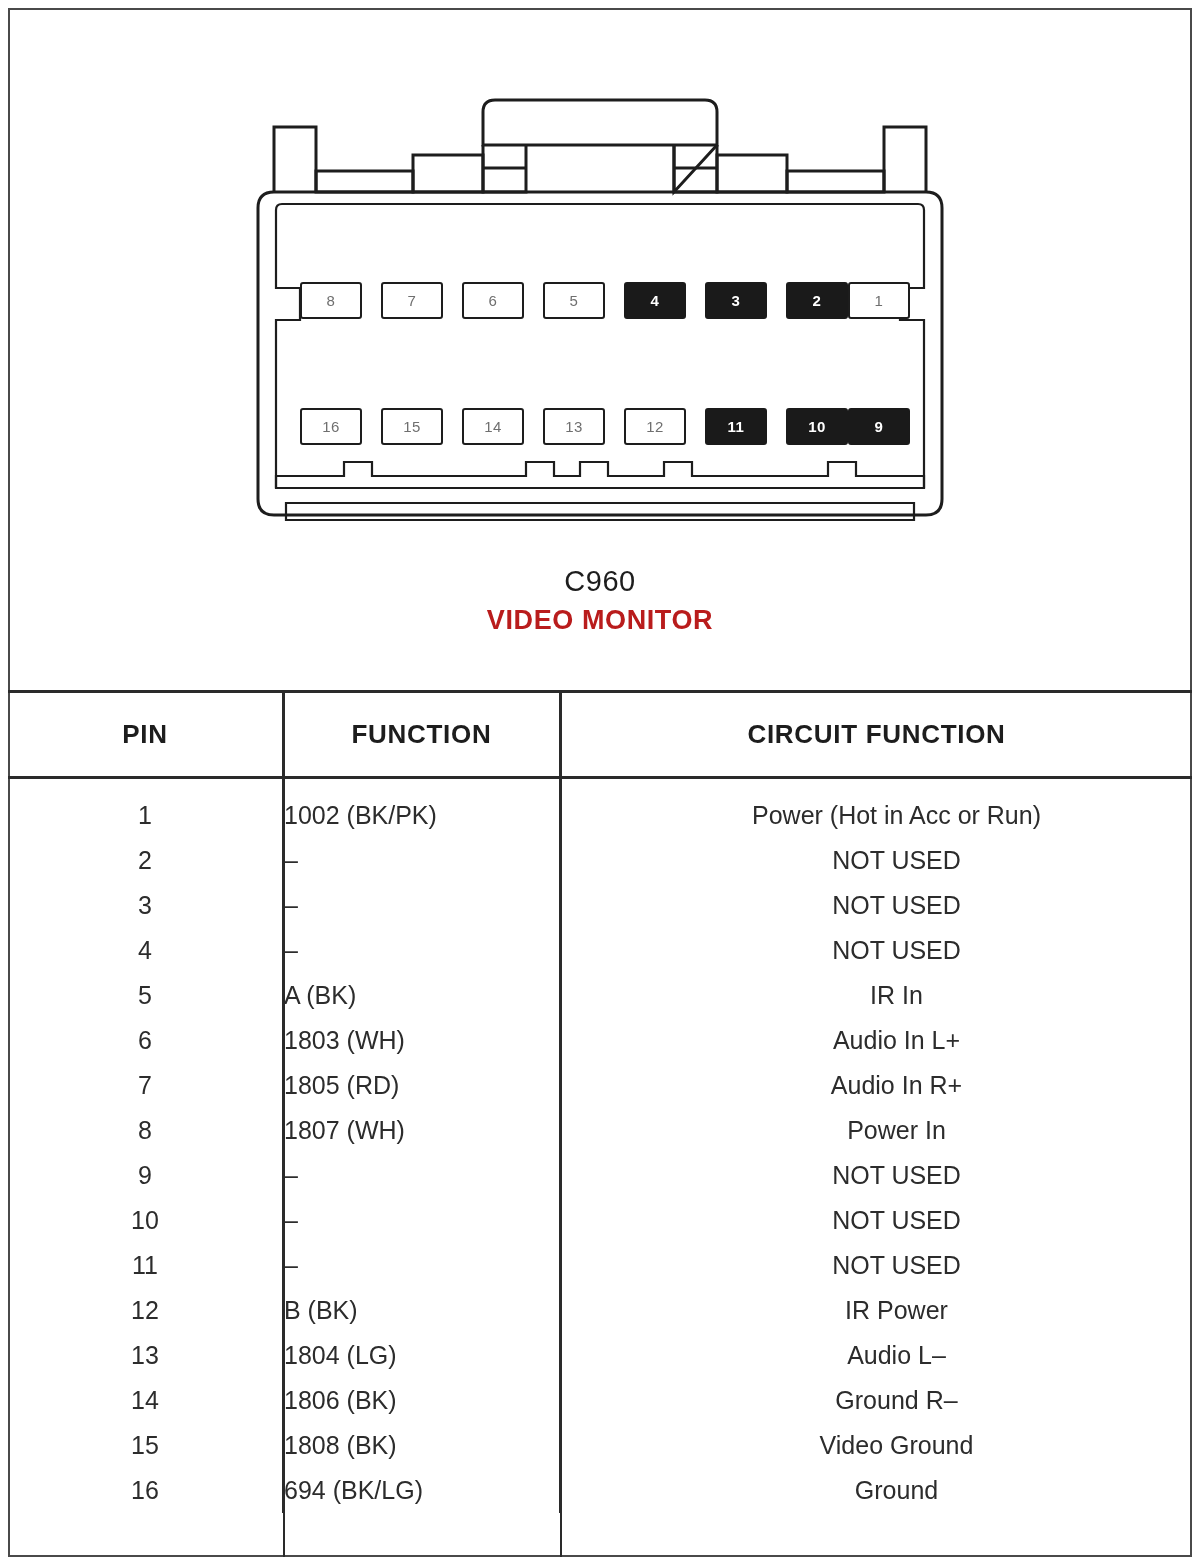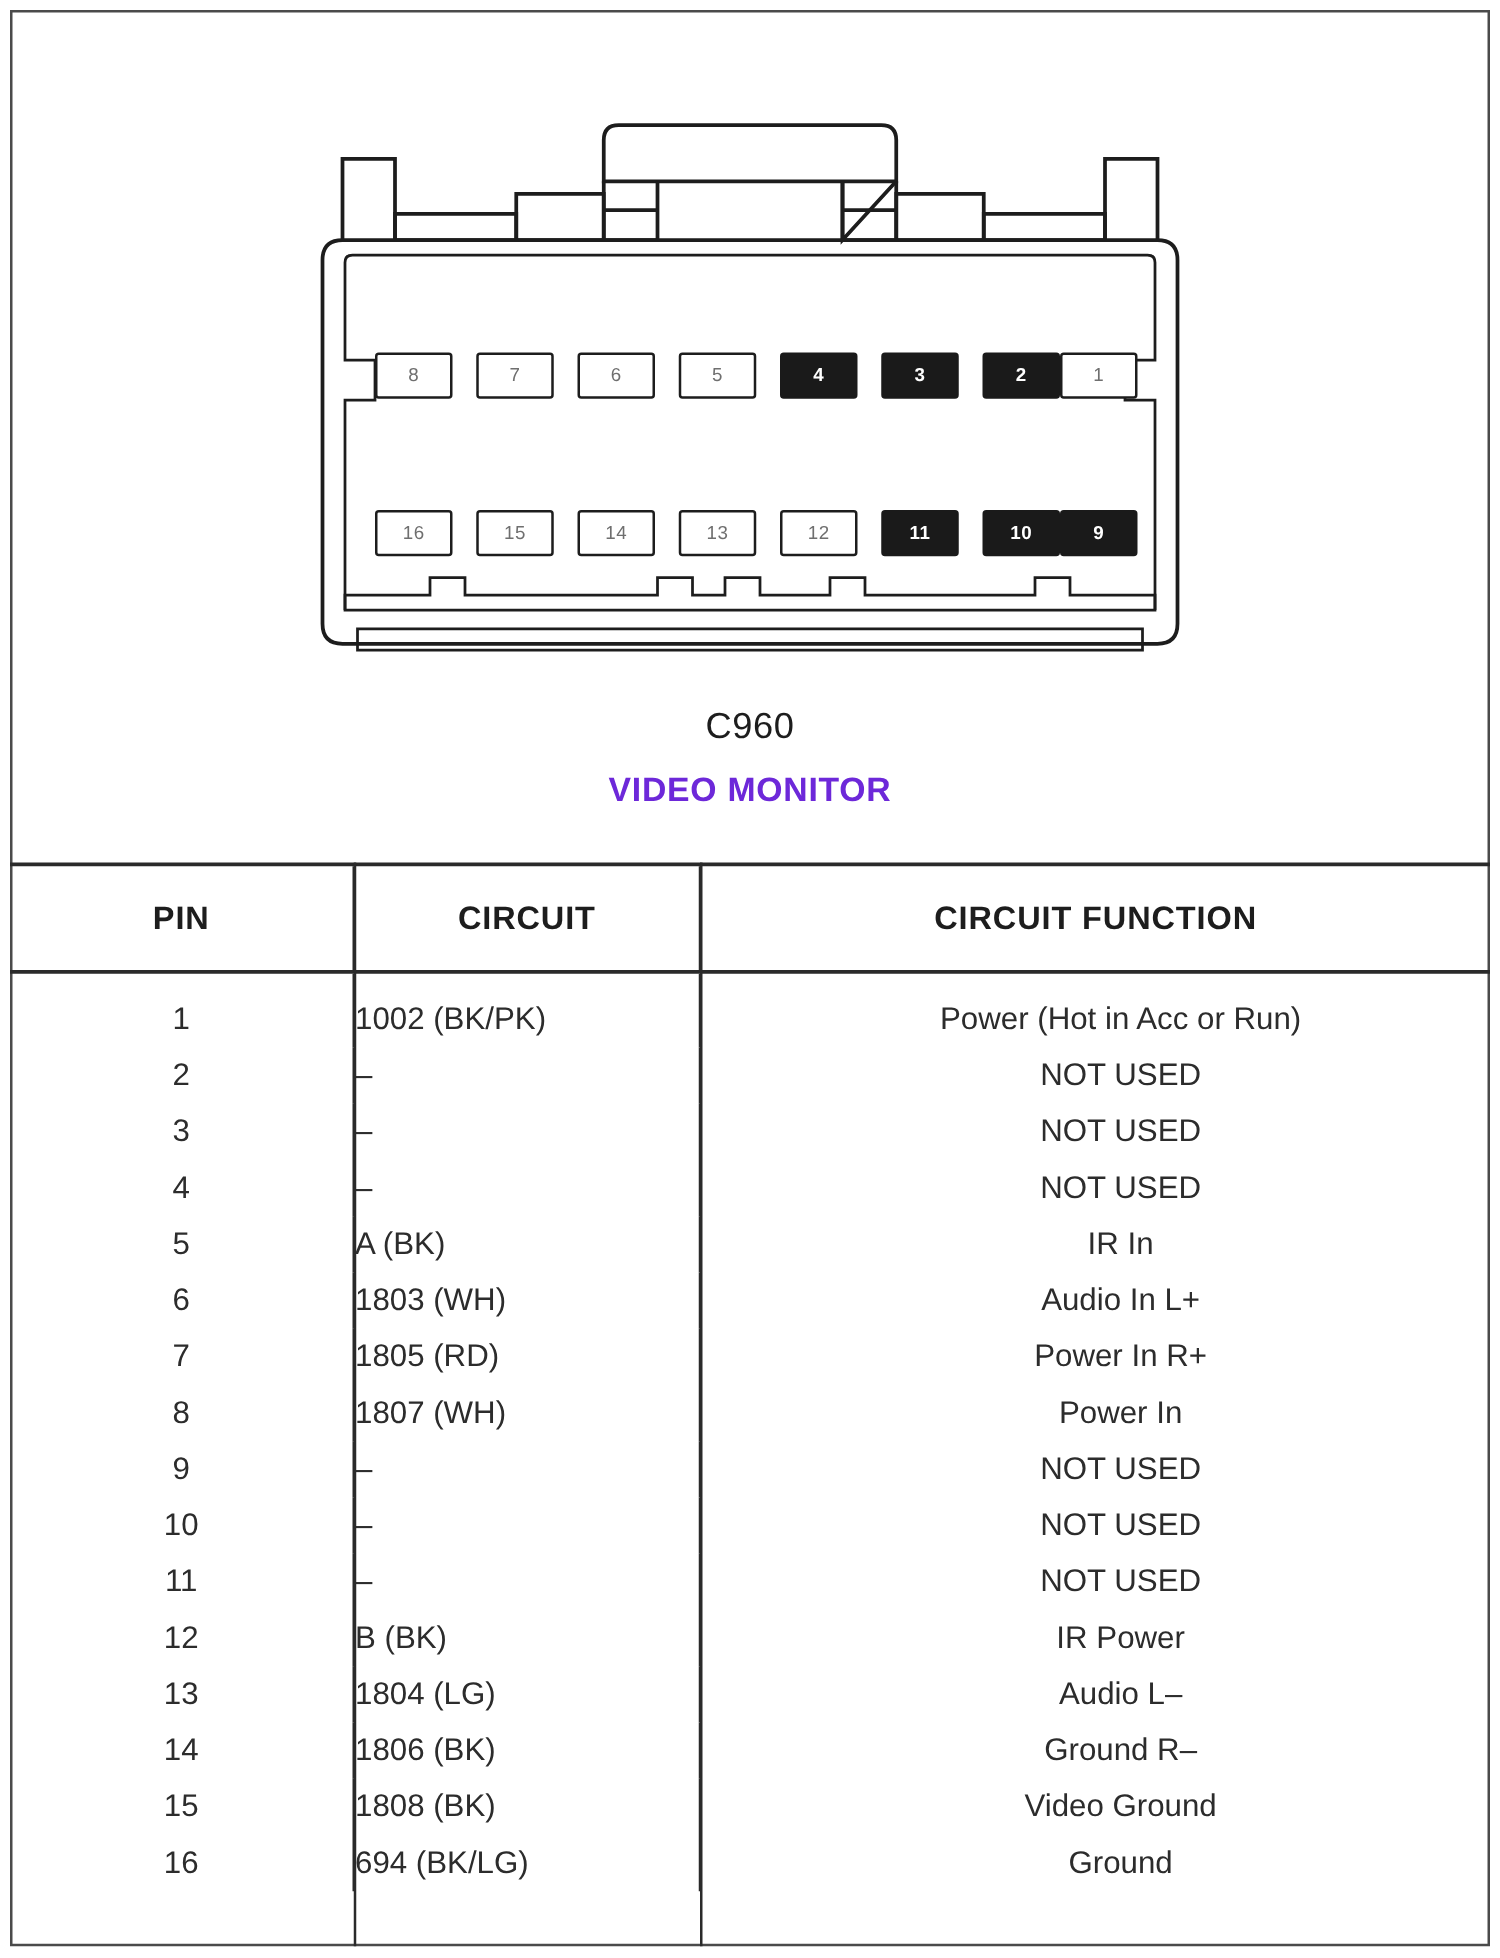--- a/index.html
+++ b/index.html
@@ -90,25 +90,25 @@
     text-align: center;
   }
   #connector-id {
     font-size: 29px;
     font-weight: 400;
     letter-spacing: 0.5px;
     color: #1d1d1d;
     line-height: 1.1;
   }
   #connector-name {
-    margin-top: 20px;
+    margin-top: 8px;
     font-size: 27px;
     font-weight: 700;
     letter-spacing: 0.6px;
-    color: #6d28d9;
+    color: #b91c1c;
     line-height: 1.1;
   }
   
   #pin-table-wrap {
     position: absolute;
     left: 8px;
     top: 690px;
     width: 1012px;
     height: 867px;
     box-sizing: border-box;
@@ -315,21 +315,21 @@
   <div id="pin-table-wrap">
     <table id="pin-table">
       <colgroup>
         <col class="c-pin">
           <col class="c-circ">
           <col class="c-func">
       </colgroup>
       <thead>
         <tr>
           <th class="col-pin">PIN</th>
-          <th class="col-circuit">CIRCUIT</th>
+          <th class="col-circuit">FUNCTION</th>
           <th class="col-function">CIRCUIT FUNCTION</th>
         </tr>
       </thead>
       <tbody id="pin-table-body">
         <tr>
           <td class="col-pin">1</td>
           <td class="col-circuit">1002 (BK/PK)</td>
           <td class="col-function">Power (Hot in Acc or Run)</td>
         </tr>
         <tr>
@@ -353,21 +353,21 @@
           <td class="col-function">IR In</td>
         </tr>
         <tr>
           <td class="col-pin">6</td>
           <td class="col-circuit">1803 (WH)</td>
           <td class="col-function">Audio In L+</td>
         </tr>
         <tr>
           <td class="col-pin">7</td>
           <td class="col-circuit">1805 (RD)</td>
-          <td class="col-function">Power In R+</td>
+          <td class="col-function">Audio In R+</td>
         </tr>
         <tr>
           <td class="col-pin">8</td>
           <td class="col-circuit">1807 (WH)</td>
           <td class="col-function">Power In</td>
         </tr>
         <tr>
           <td class="col-pin">9</td>
           <td class="col-circuit">–</td>
           <td class="col-function">NOT USED</td>

